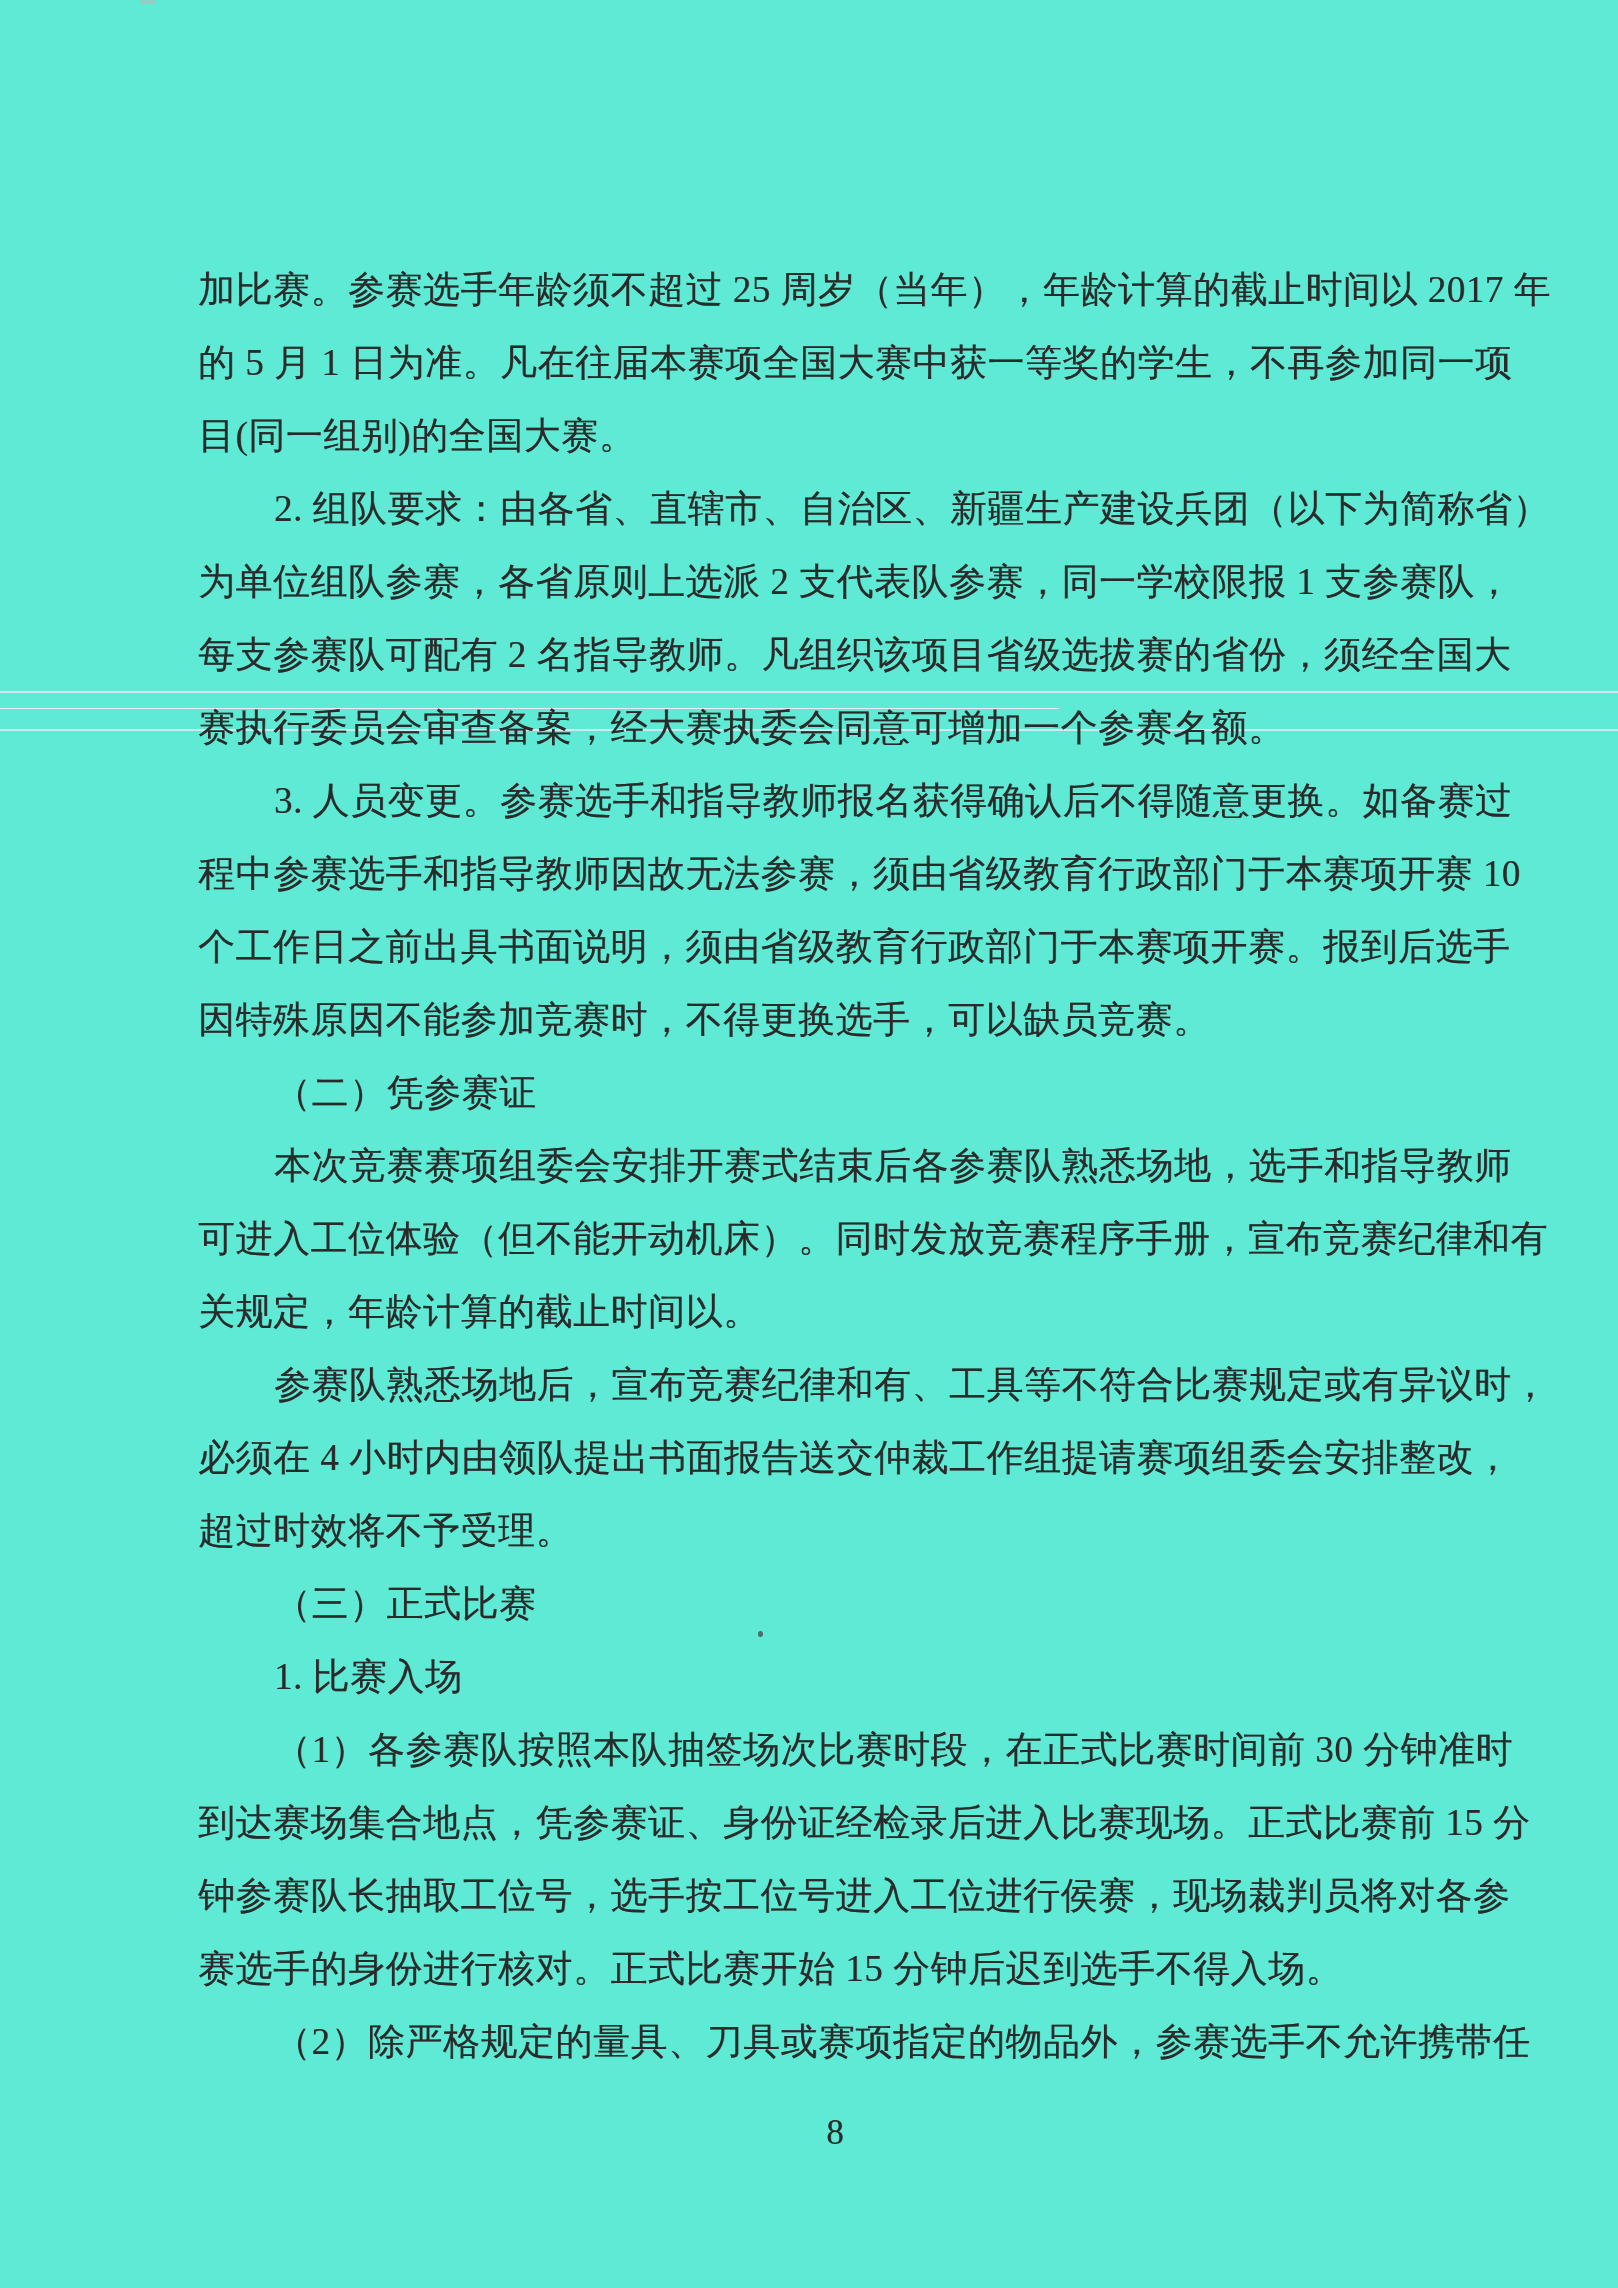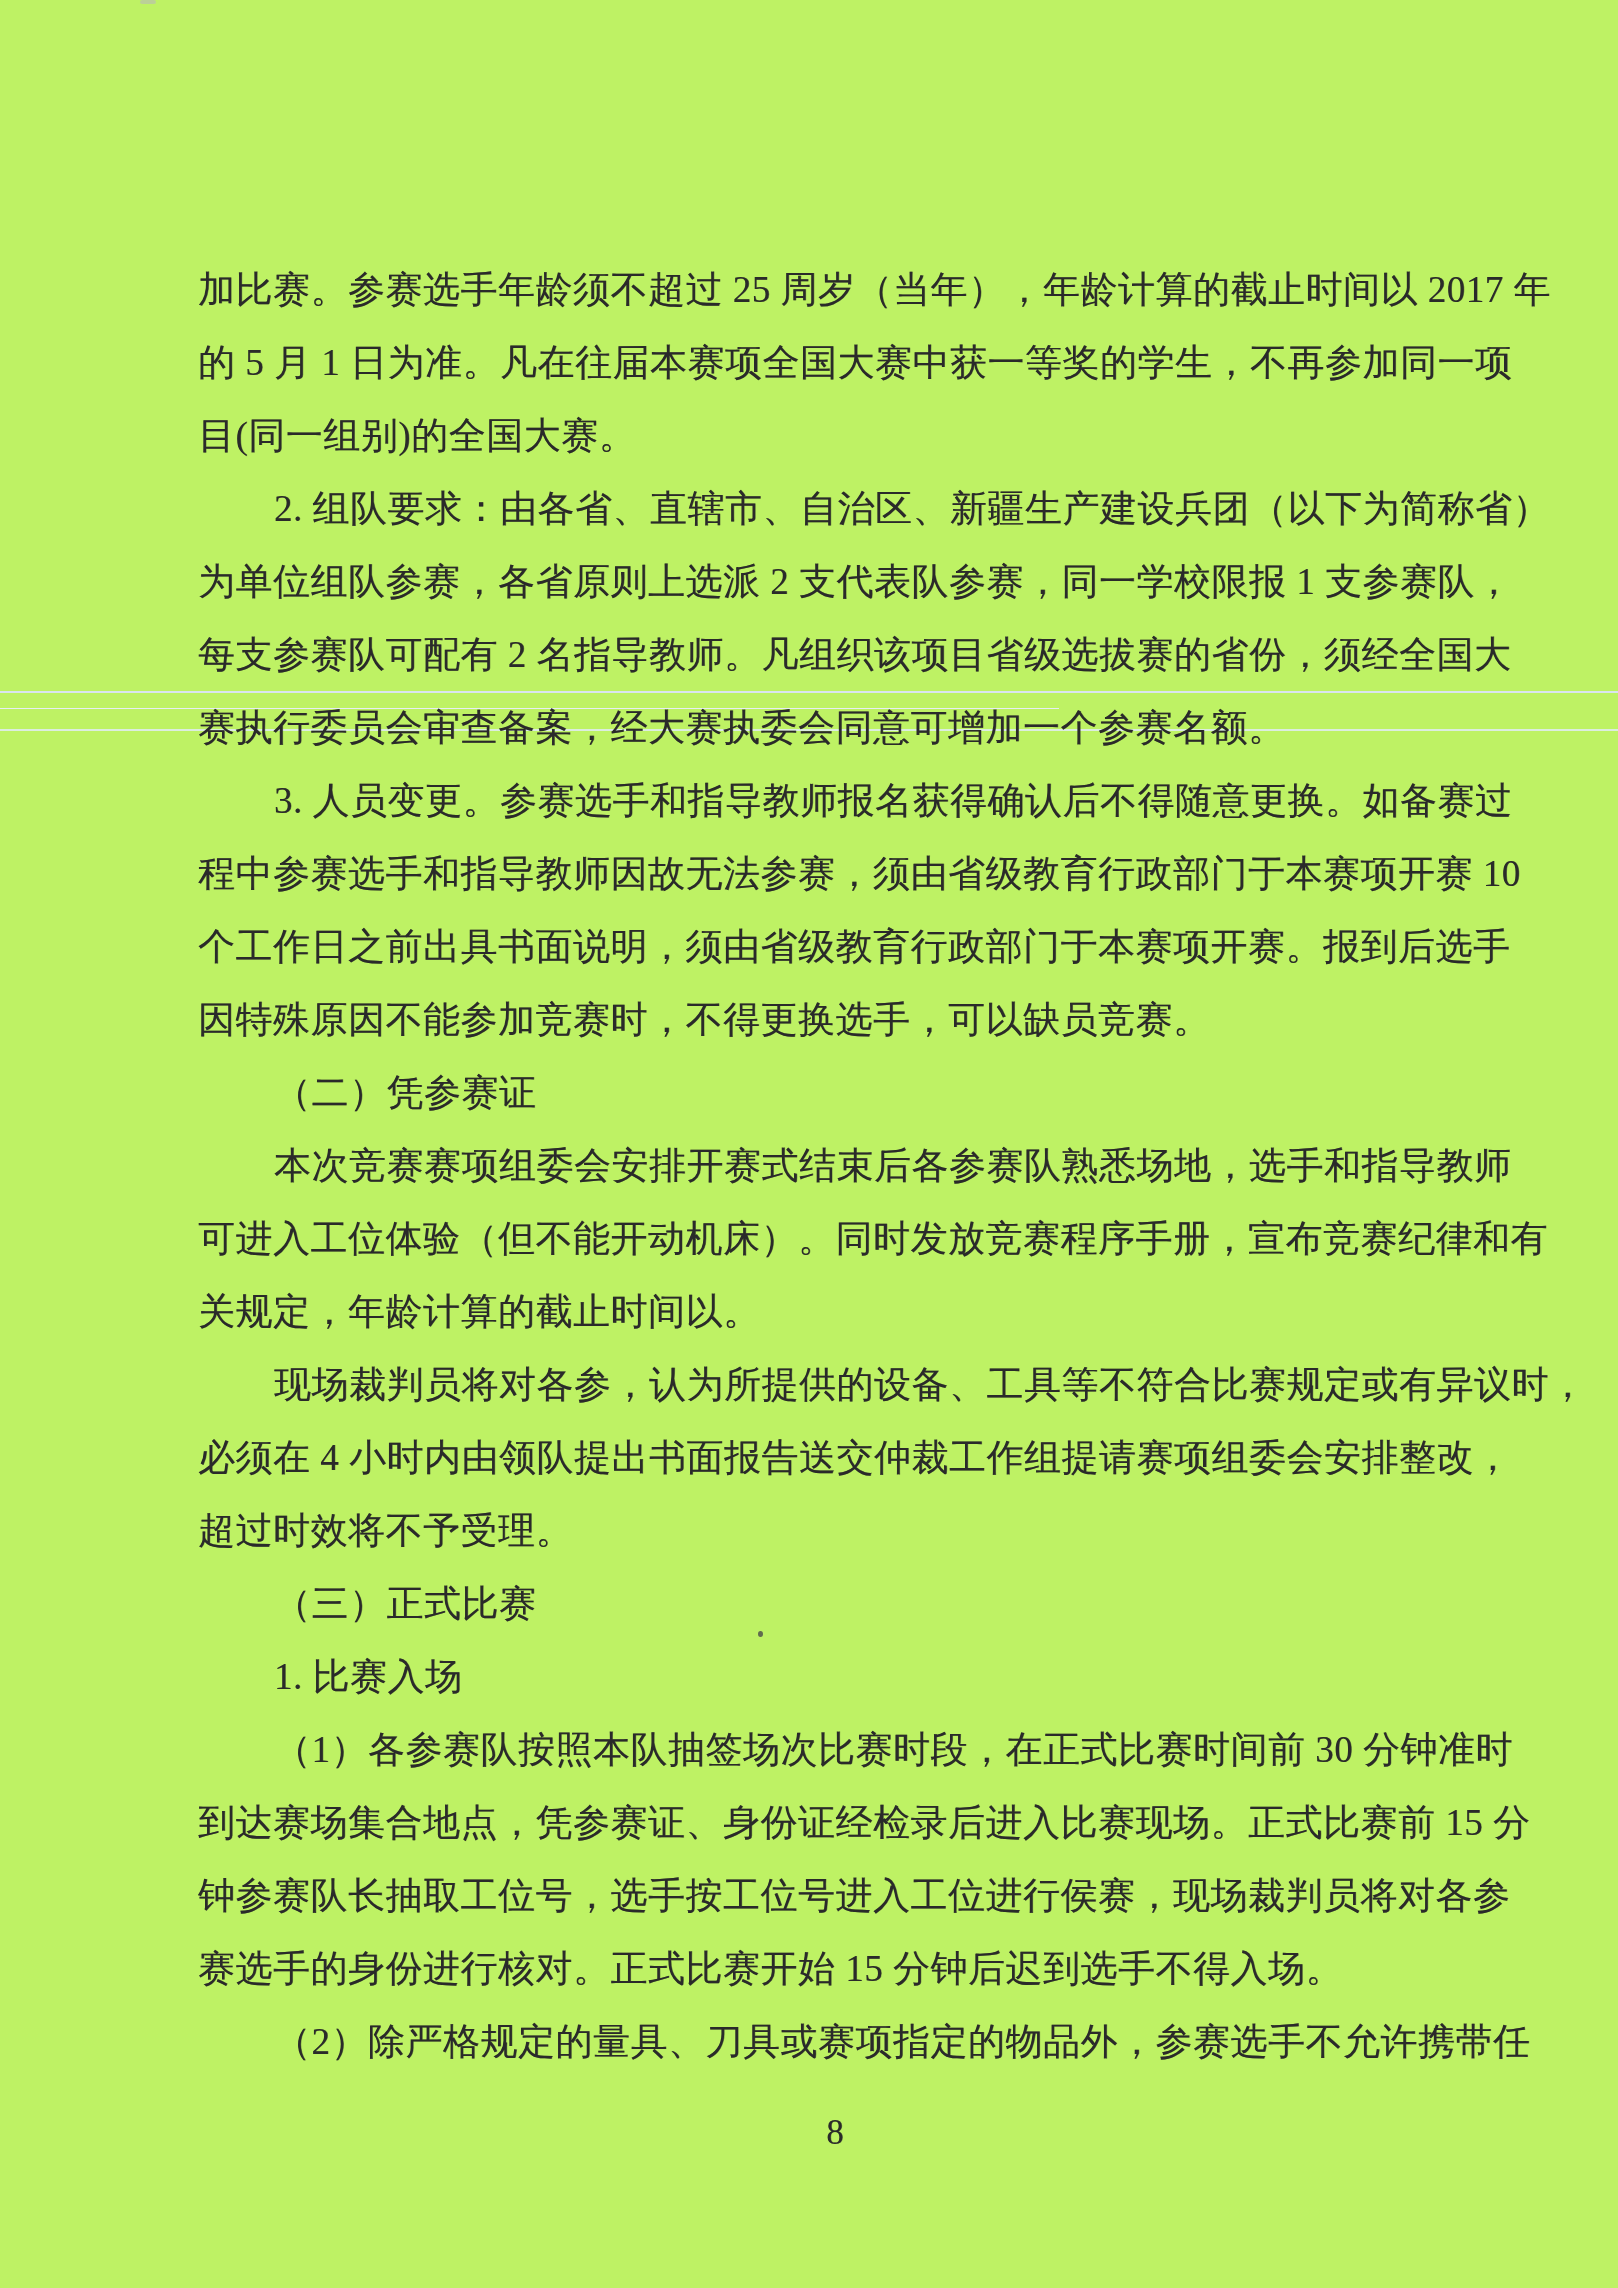--- a/index.html
+++ b/index.html
@@ -4,21 +4,21 @@
 <style>
   html, body {
     margin: 0;
     padding: 0;
     background: #ffffff;
   }
   .page {
     position: relative;
     width: 1618px;
     height: 2289px;
-    background: #bef264;
+    background: #5eead4;
     overflow: hidden;
     font-family: "Liberation Serif", "DejaVu Serif", serif;
     color: #2a2a2a;
   }
   .textcol {
     position: absolute;
     left: 198px;
     top: 253px;
     width: 1274px;
   }
@@ -107,21 +107,21 @@
     <div class="line jf">每支参赛队可配有 2 名指导教师。凡组织该项目省级选拔赛的省份，须经全国大</div>
     <div class="line">赛执行委员会审查备案，经大赛执委会同意可增加一个参赛名额。</div>
     <div class="line jf ind">3. 人员变更。参赛选手和指导教师报名获得确认后不得随意更换。如备赛过</div>
     <div class="line jf">程中参赛选手和指导教师因故无法参赛，须由省级教育行政部门于本赛项开赛 10</div>
     <div class="line jf">个工作日之前出具书面说明，须由省级教育行政部门于本赛项开赛。报到后选手</div>
     <div class="line">因特殊原因不能参加竞赛时，不得更换选手，可以缺员竞赛。</div>
     <div class="line ind">（二）凭参赛证</div>
     <div class="line jf ind">本次竞赛赛项组委会安排开赛式结束后各参赛队熟悉场地，选手和指导教师</div>
     <div class="line jf">可进入工位体验（但不能开动机床）。同时发放竞赛程序手册，宣布竞赛纪律和有</div>
     <div class="line">关规定，年龄计算的截止时间以。</div>
-    <div class="line jf ind">现场裁判员将对各参，认为所提供的设备、工具等不符合比赛规定或有异议时，</div>
+    <div class="line jf ind">参赛队熟悉场地后，宣布竞赛纪律和有、工具等不符合比赛规定或有异议时，</div>
     <div class="line jf">必须在 4 小时内由领队提出书面报告送交仲裁工作组提请赛项组委会安排整改，</div>
     <div class="line">超过时效将不予受理。</div>
     <div class="line ind">（三）正式比赛</div>
     <div class="line ind">1. 比赛入场</div>
     <div class="line jf ind">（1）各参赛队按照本队抽签场次比赛时段，在正式比赛时间前 30 分钟准时</div>
     <div class="line jf">到达赛场集合地点，凭参赛证、身份证经检录后进入比赛现场。正式比赛前 15 分</div>
     <div class="line jf">钟参赛队长抽取工位号，选手按工位号进入工位进行侯赛，现场裁判员将对各参</div>
     <div class="line">赛选手的身份进行核对。正式比赛开始 15 分钟后迟到选手不得入场。</div>
     <div class="line jf ind">（2）除严格规定的量具、刀具或赛项指定的物品外，参赛选手不允许携带任</div>
   </div>

